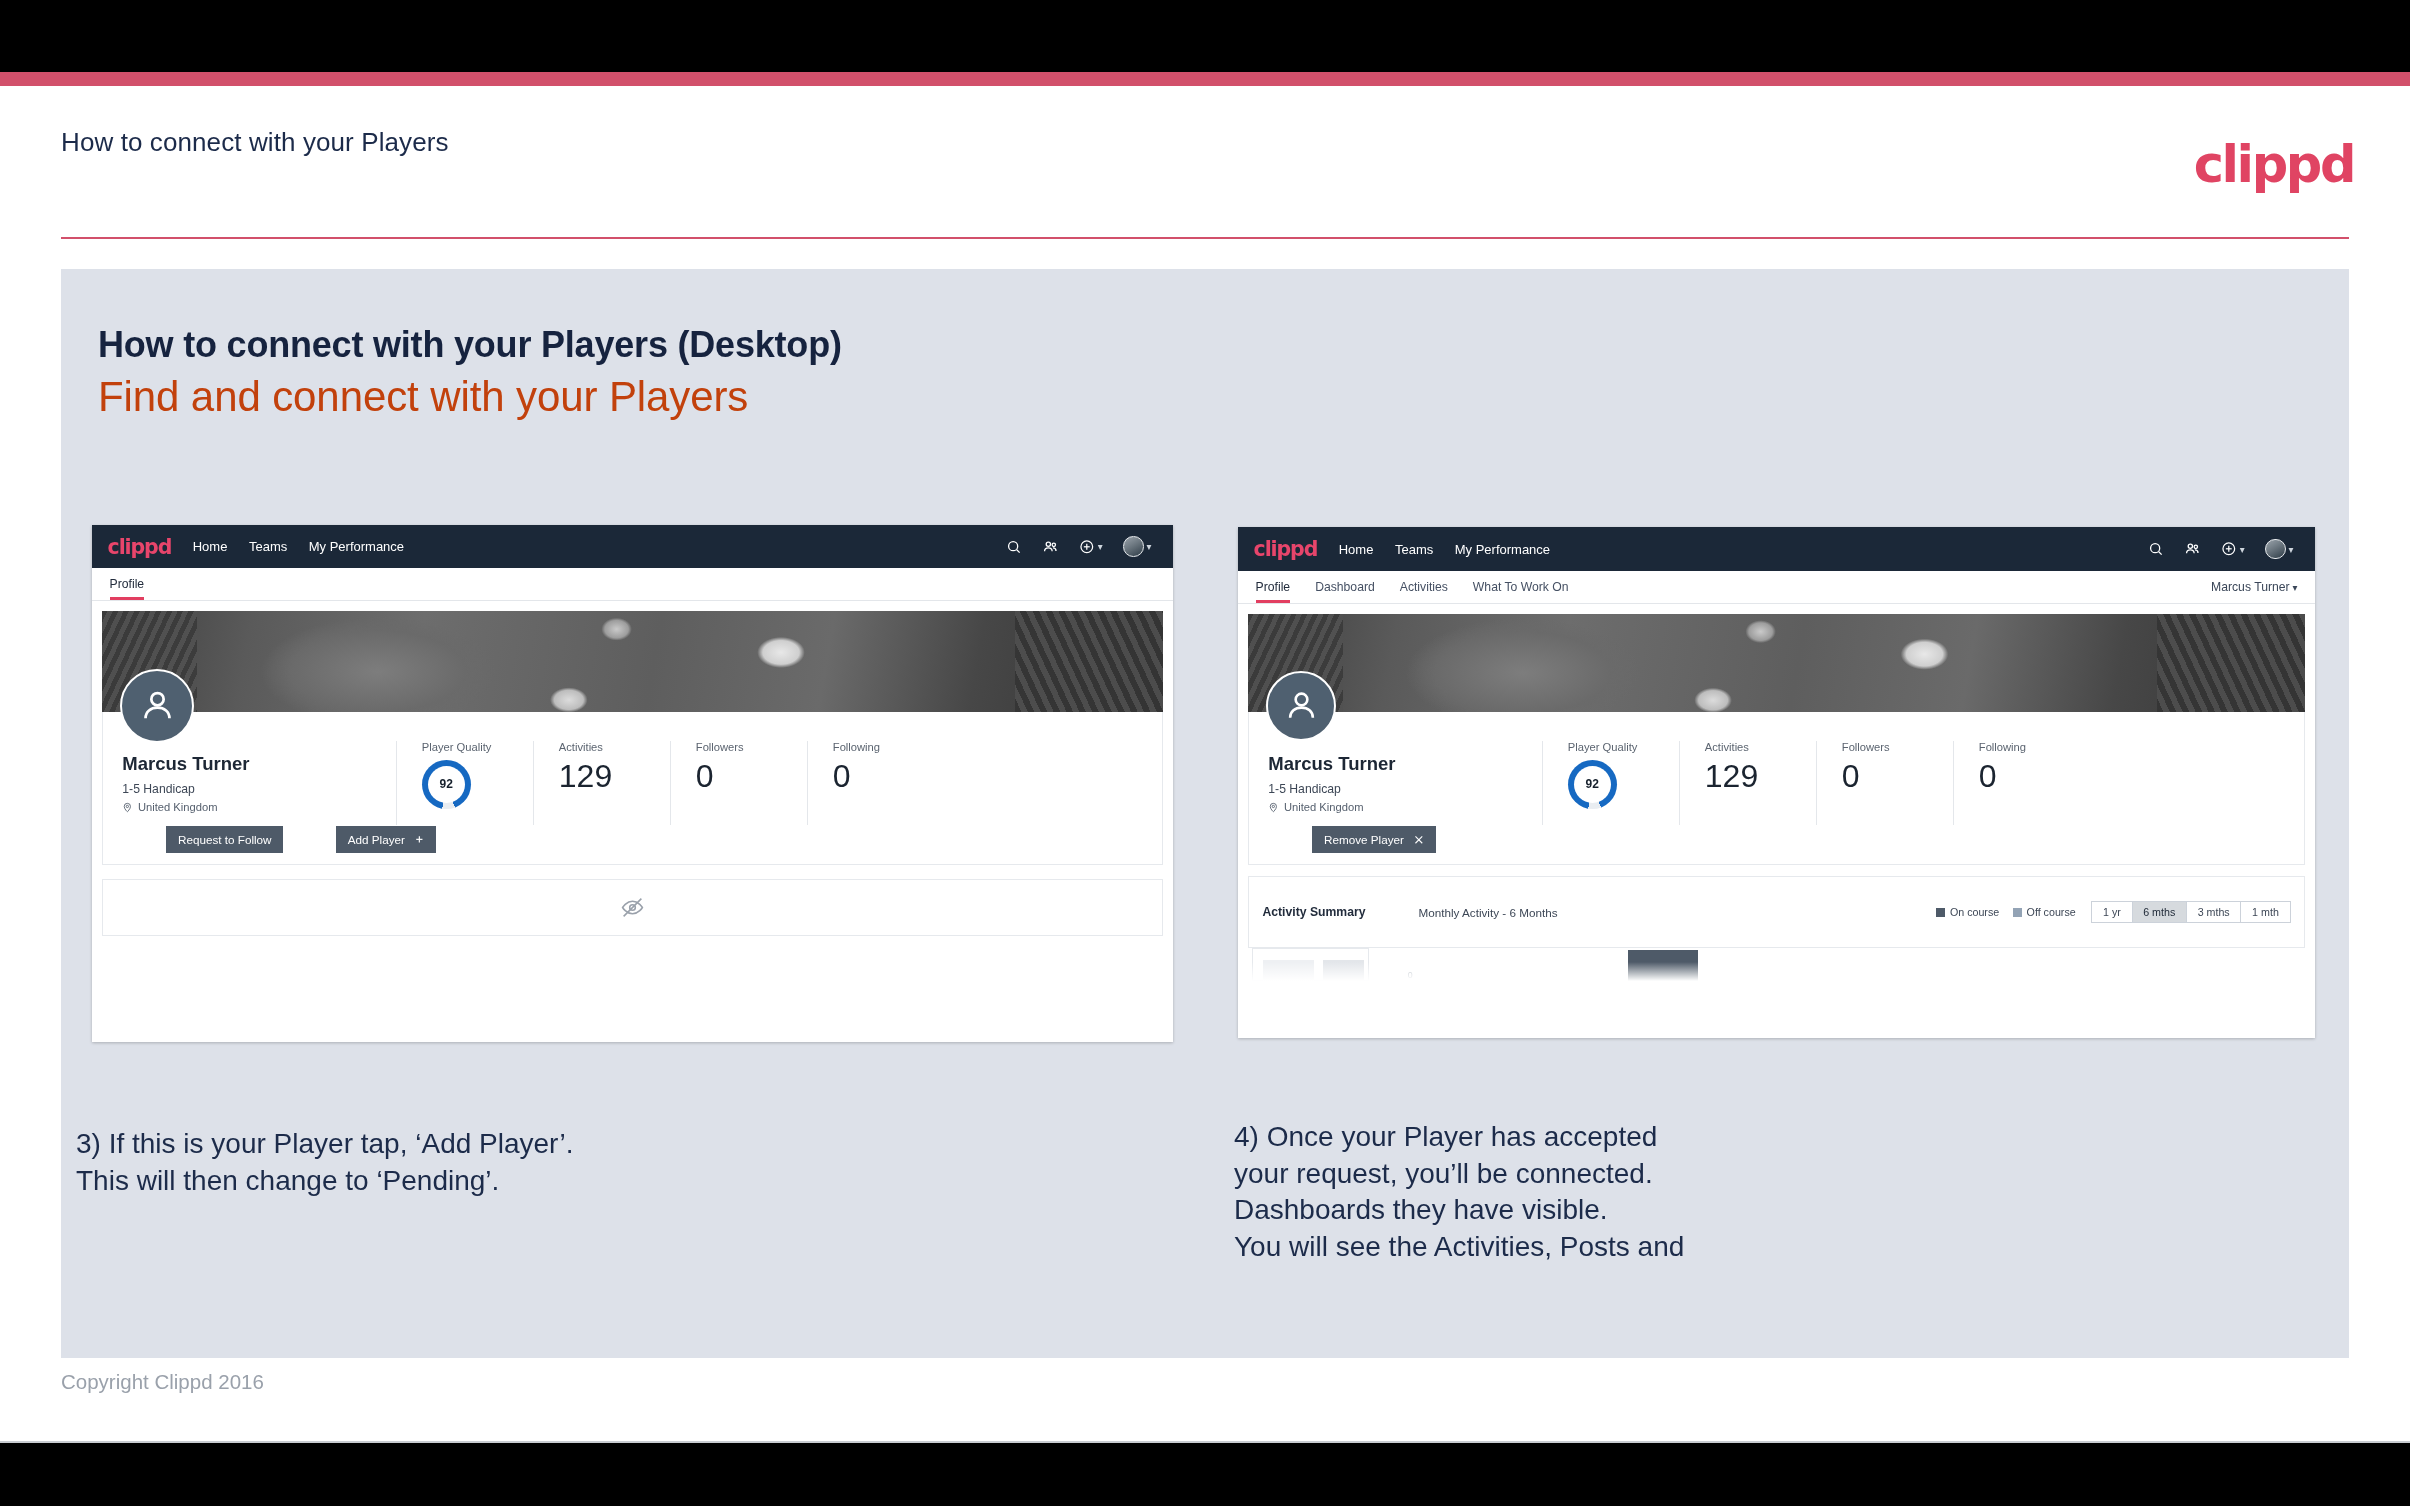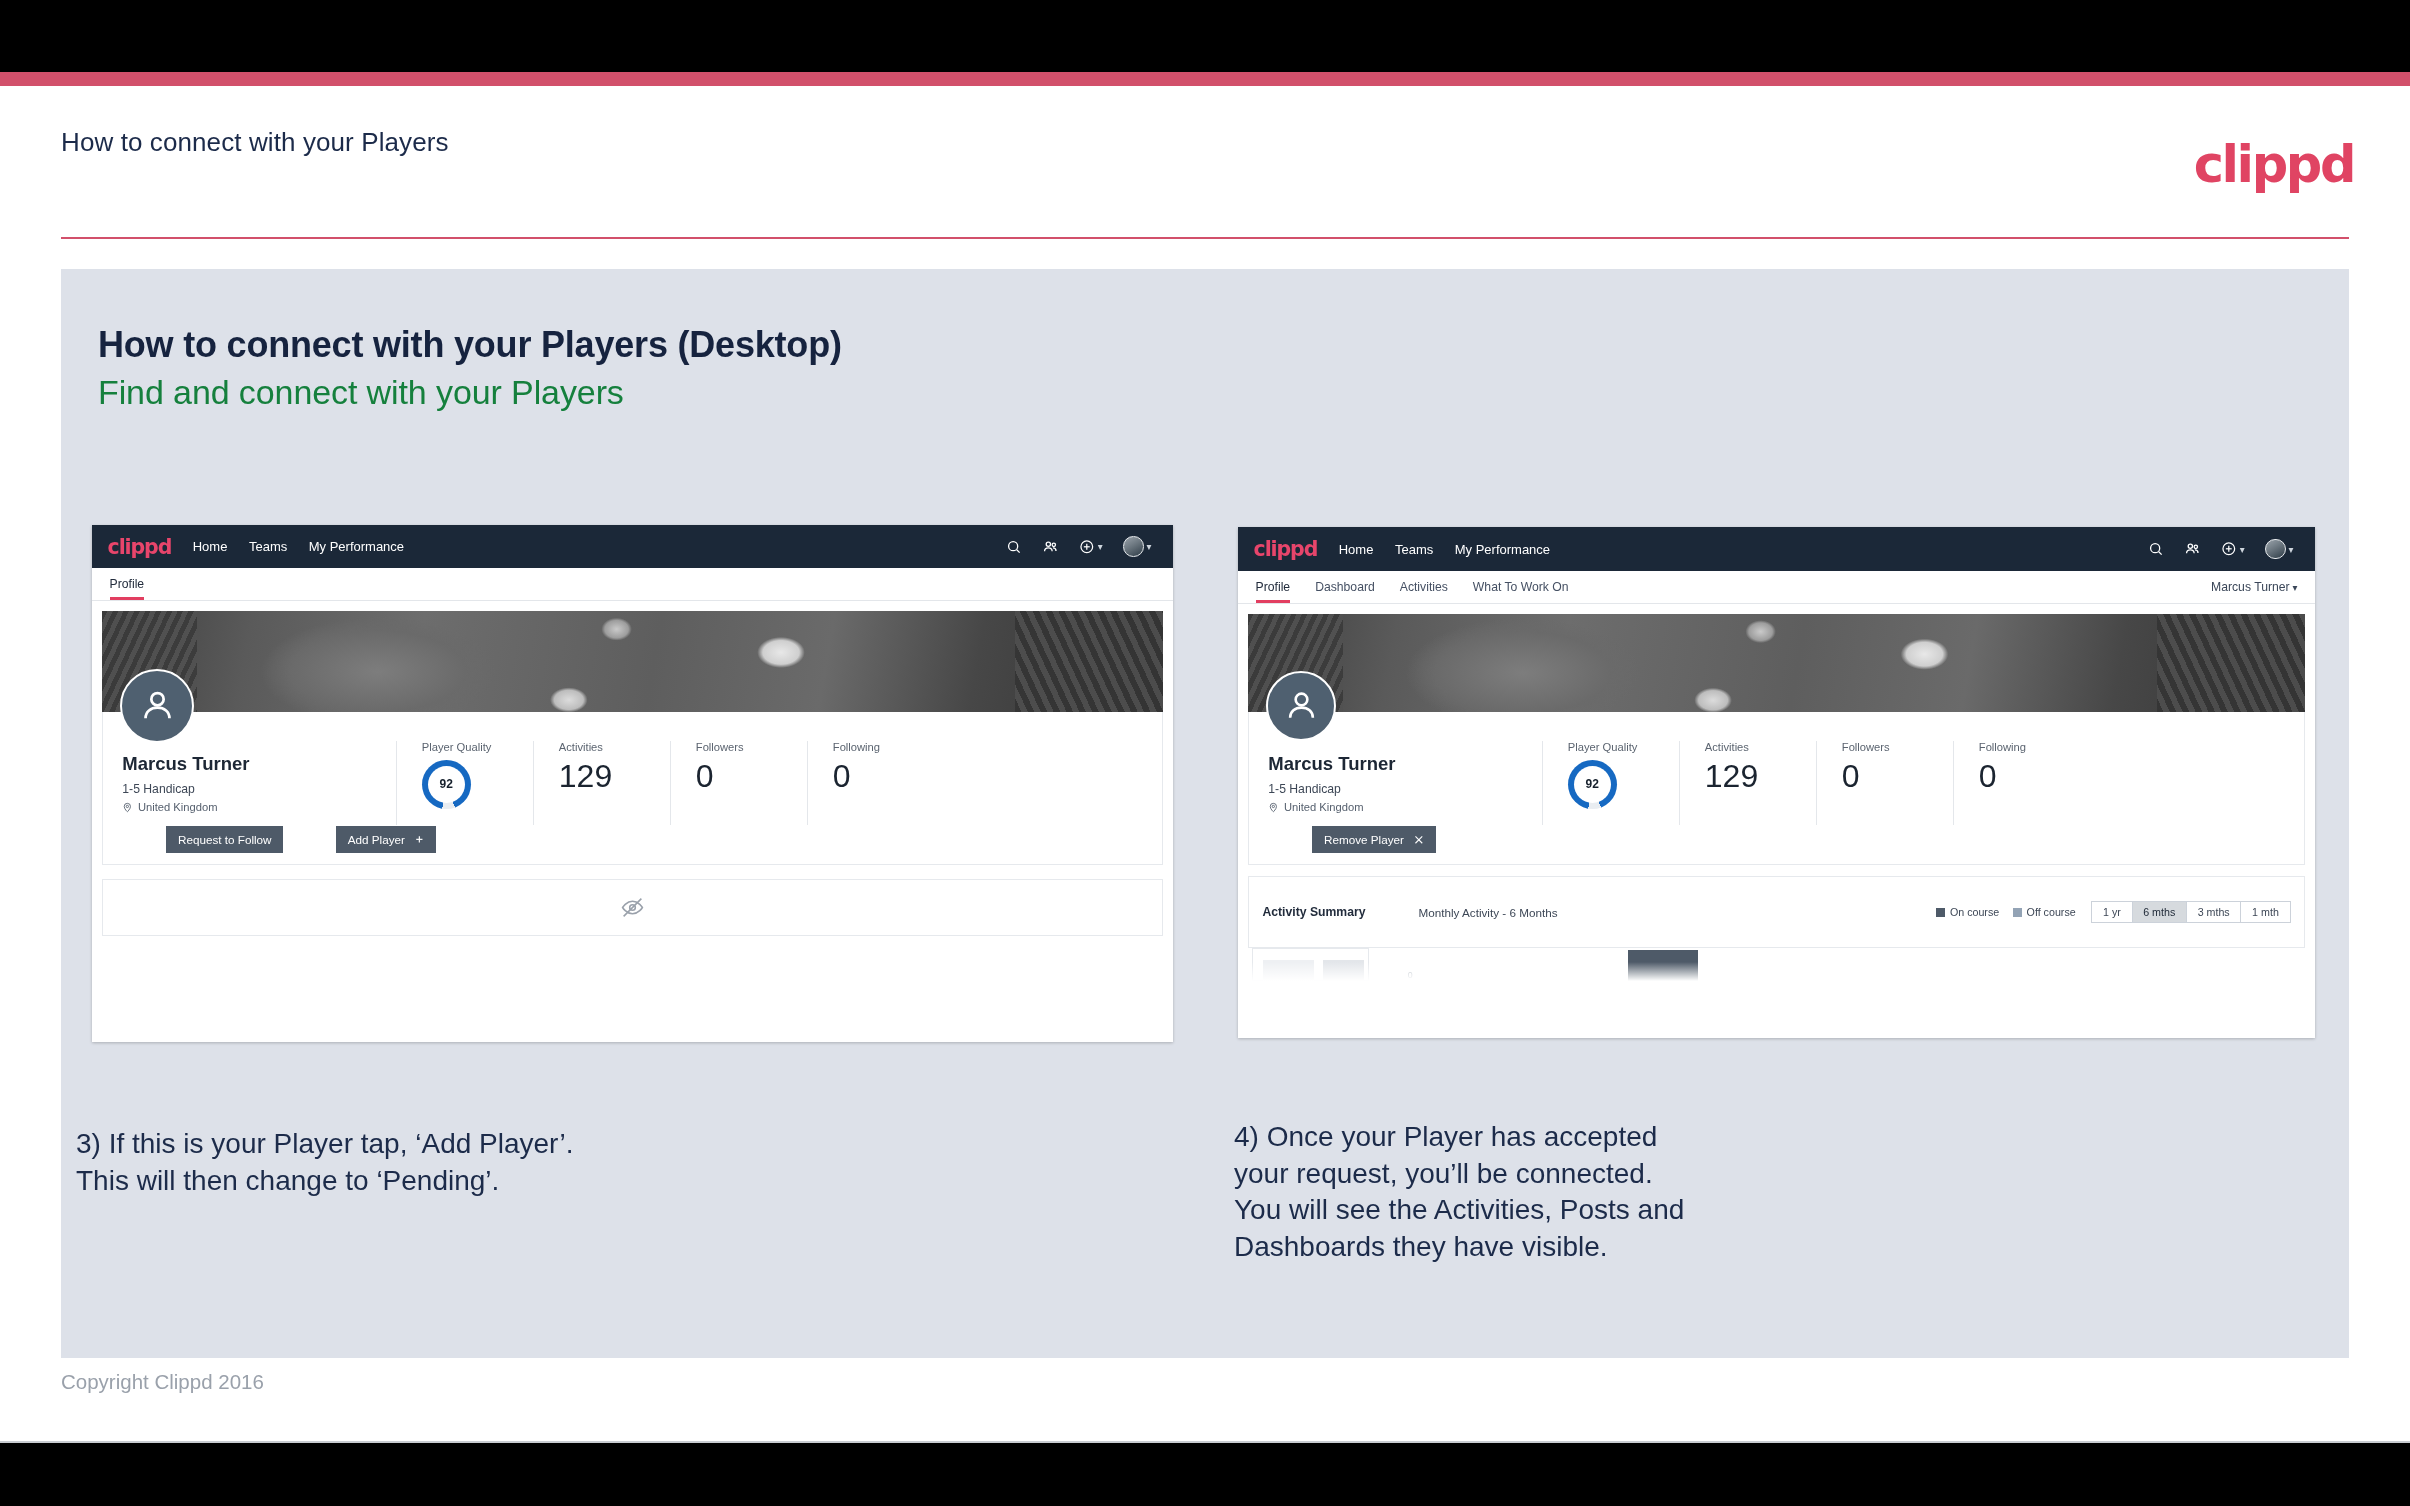--- a/index.html
+++ b/index.html
@@ -49,21 +49,21 @@
     position:absolute; top:269px; left:61px; width:2288px; height:1089px;
     background:#dde1e9;
   }
 
   .panel-title {
     position:absolute; top:324px; left:98px;
     font-size:36px; font-weight:700; color:#16233f; letter-spacing:-0.2px;
   }
   .panel-sub {
     position:absolute; top:373px; left:98px;
-    font-size:34px; font-weight:400; color:#15803d; letter-spacing:-0.1px;
+    font-size:42px; font-weight:400; color:#c2410c; letter-spacing:-0.1px;
   }
 
   
   .shot {
     position:absolute;
     background:#ffffff;
     overflow:hidden;
     box-shadow:0 1px 2.9px rgba(0,0,0,.22);
   }
   .shot-a { top:525px; left:92px;  width:1081px; height:517px; }
@@ -496,21 +496,21 @@
   </div>
 
   <div class="caption cap-a">
     <div>3) If this is your Player tap, ‘Add Player’.</div>
     <div>This will then change to ‘Pending’.</div>
   </div>
 
   <div class="caption cap-b">
     <div>4) Once your Player has accepted</div>
     <div>your request, you’ll be connected.</div>
+    <div>Dashboards they have visible.</div>
     <div>You will see the Activities, Posts and</div>
-    <div>Dashboards they have visible.</div>
   </div>
 
   <div class="footer">Copyright Clippd 2016</div>
 
   <div class="bottom-black"></div>
 </div>
 
 
 </body></html>

